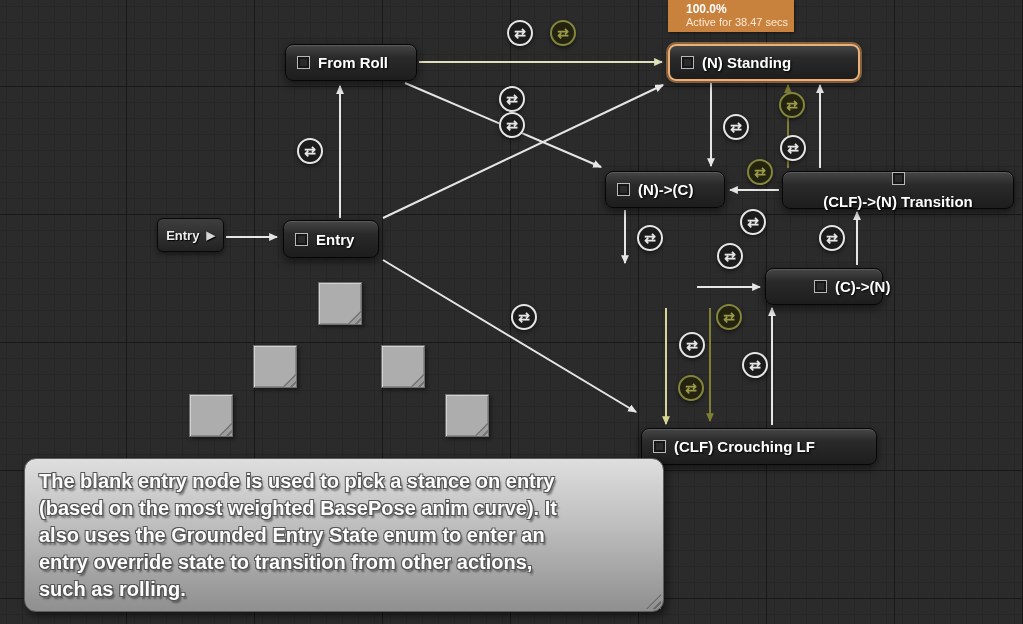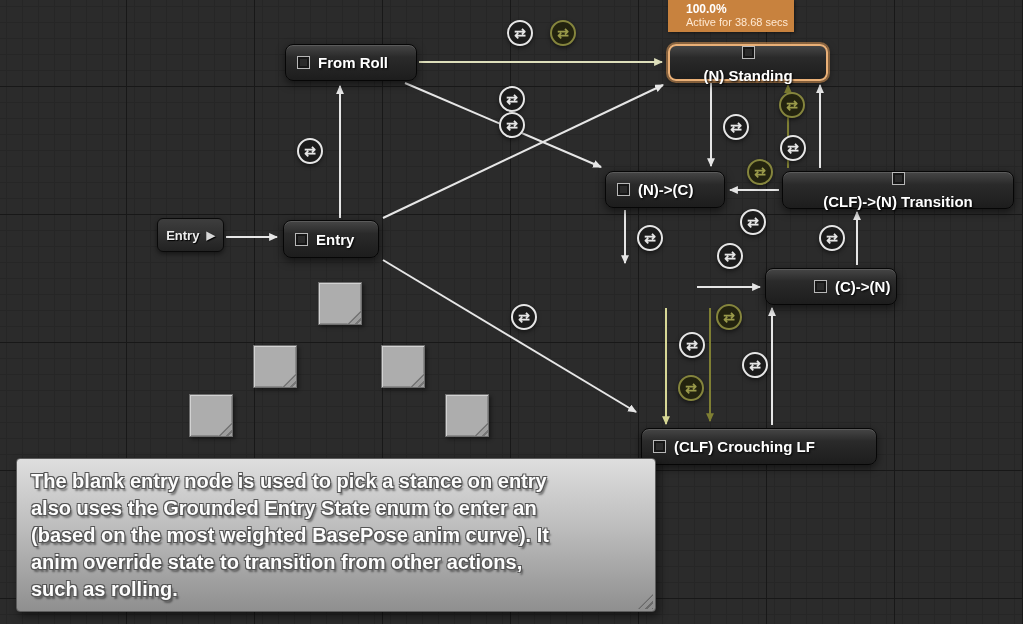--- a/index.html
+++ b/index.html
@@ -61,22 +61,22 @@
   }
   .entry-pin .play{color:#d8d8d8;font-size:11px;}
   .active-tip{
     position:absolute;left:668px;top:0;z-index:5;min-width:118px;
     background:#c8823e;padding:2px 6px 3px 18px;box-sizing:border-box;
     box-shadow:1px 1px 3px rgba(0,0,0,.5);
   }
   .active-tip .pct{color:#fff;font-size:12px;font-weight:bold;line-height:14px;}
   .active-tip .sta{color:#ffe9d2;font-size:11px;line-height:13px;}
   .note-tip{
-    position:absolute;left:16px;top:458px;width:640px;height:154px;z-index:6;
-    box-sizing:border-box;padding:9px 14px;border:1px solid #5c5c5c;border-radius:4px;
+    position:absolute;left:24px;top:458px;width:640px;height:154px;z-index:6;
+    box-sizing:border-box;padding:9px 14px;border:1px solid #5c5c5c;border-radius:12px;
     background:linear-gradient(180deg,#dedede 0%,#bdbdbd 45%,#8f8f8f 100%);
     box-shadow:3px 4px 8px rgba(0,0,0,.5);
   }
   .note-tip .tline{
     color:#fdfdfd;font-size:20px;font-weight:bold;line-height:27px;white-space:nowrap;
     text-shadow:-1px -1px 0 #565656,1px -1px 0 #565656,-1px 1px 0 #565656,1px 1px 0 #565656,2px 3px 2px rgba(0,0,0,.45);
   }
   .note-tip .grip{
     position:absolute;right:2px;bottom:2px;width:15px;height:15px;
     clip-path:polygon(100% 0,100% 100%,0 100%);
@@ -120,60 +120,60 @@
       <line x1="383" y1="260" x2="636" y2="412" stroke="#e6e6e6" stroke-width="2" marker-end="url(#arr-white)"></line>
     </svg>
 
   <div class="entry-pin">
     <span>Entry</span>
     <span class="play">▶</span>
   </div>
 
   <div class="active-tip">
     <div class="pct">100.0%</div>
-    <div class="sta">Active for 38.68 secs</div>
+    <div class="sta">Active for 38.47 secs</div>
   </div>
 
   <div class="note-tip">
     <div>
         <div class="tline">The blank entry node is used to pick a stance on entry</div>
+        <div class="tline">(based on the most weighted BasePose anim curve). It</div>
         <div class="tline">also uses the Grounded Entry State enum to enter an</div>
-        <div class="tline">(based on the most weighted BasePose anim curve). It</div>
-        <div class="tline">anim override state to transition from other actions,</div>
+        <div class="tline">entry override state to transition from other actions,</div>
         <div class="tline">such as rolling.</div>
       </div>
     <span class="grip"></span>
   </div>
 
 <div class="gsquare" style="left: 318px; top: 282px;"></div>
     <div class="gsquare" style="left: 253px; top: 345px;"></div>
     <div class="gsquare" style="left: 381px; top: 345px;"></div>
     <div class="gsquare" style="left: 189px; top: 394px;"></div>
     <div class="gsquare" style="left: 445px; top: 394px;"></div>
     <div class="node" style="left: 285px; top: 44px; width: 132px; height: 37px;">
       <span class="nicon"></span>
       <span class="label">From Roll</span>
     </div>
-    <div class="node active" style="left: 668px; top: 44px; width: 160px; height: 37px; flex-direction: column;">
+    <div class="node active" style="left: 668px; top: 44px; width: 192px; height: 37px;">
       <span class="nicon"></span>
       <span class="label">(N) Standing</span>
     </div>
     <div class="node" style="left: 605px; top: 171px; width: 120px; height: 37px;">
       <span class="nicon"></span>
       <span class="label">(N)-&gt;(C)</span>
     </div>
     <div class="node" style="left: 782px; top: 171px; width: 232px; height: 38px; flex-direction: column;">
       <span class="nicon"></span>
       <span class="label">(CLF)-&gt;(N) Transition</span>
     </div>
     <div class="node" style="left: 283px; top: 220px; width: 96px; height: 38px;">
       <span class="nicon"></span>
       <span class="label">Entry</span>
     </div>
-    <div class="node" style="left: 765px; top: 268px; width: 132px; height: 37px; padding-left: 48px;">
+    <div class="node" style="left: 765px; top: 268px; width: 118px; height: 37px; padding-left: 48px;">
       <span class="nicon"></span>
       <span class="label">(C)-&gt;(N)</span>
     </div>
     <div class="node" style="left: 641px; top: 428px; width: 236px; height: 37px;">
       <span class="nicon"></span>
       <span class="label">(CLF) Crouching LF</span>
     </div>
     <div class="ticon" style="left: 507px; top: 20px;">⇄</div>
     <div class="ticon olive" style="left: 550px; top: 20px;">⇄</div>
     <div class="ticon" style="left: 297px; top: 138px;">⇄</div>

